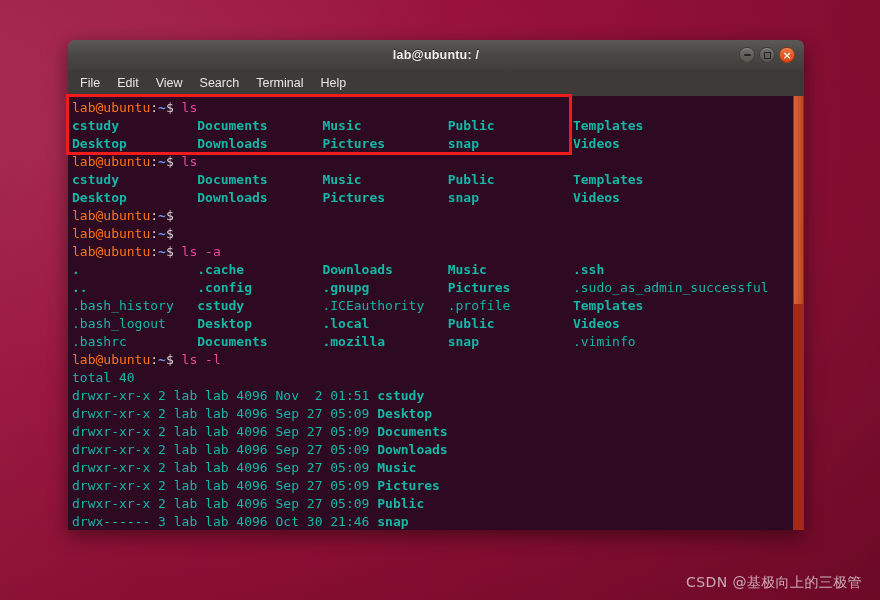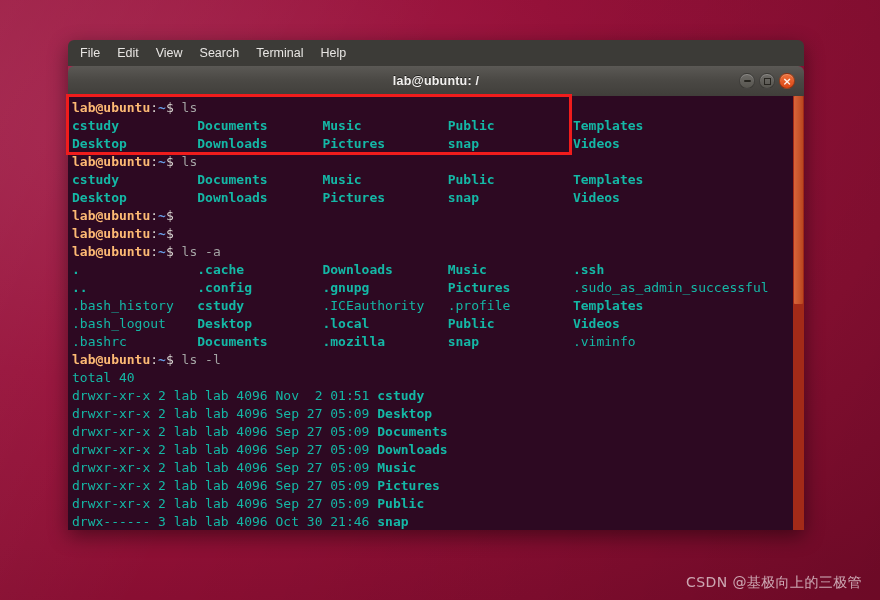--- a/index.html
+++ b/index.html
@@ -109,24 +109,24 @@
     top: 3px;
     font-family: "DejaVu Sans Mono", "Liberation Mono", monospace;
     font-size: 13px;
     line-height: 18px;
     white-space: pre;
     letter-spacing: 0px;
   }
   .ln { display: block; height: 18px; }
 
   
-  .c-user  { color: #fdba74; font-weight: bold; }   
+  .c-user  { color: #f97316; font-weight: normal; }   
   .c-punct { color: #d8d4d0; }                      
   .c-path  { color: #6a9fe8; font-weight: bold; }   
-  .c-cmd   { color: #a3a3a3; }                      
+  .c-cmd   { color: #ec4899; }                      
   .c-dir   { color: #14b8a6; font-weight: bold; }   
   .c-plain { color: #14b8a6; }
 
   
   #term-scrollbar {
     position: absolute;
     right: 0; top: 0;
     width: 11px;
     height: 100%;
     background: #a32a18;
@@ -165,46 +165,46 @@
   }
 </style>
 </head>
 <body>
 
 <div id="desktop">
   <div id="desktop-sheen"></div>
 </div>
 
 <div id="terminal-window">
-
-  <div id="menubar">
-    <span class="menu-item">File</span>
-    <span class="menu-item">Edit</span>
-    <span class="menu-item">View</span>
-    <span class="menu-item">Search</span>
-    <span class="menu-item">Terminal</span>
-    <span class="menu-item">Help</span>
-  </div>
 
   <div id="titlebar">
     <span id="titlebar-title">lab@ubuntu: /</span>
 
     <div id="window-controls">
       <span class="wbtn grey">
         <span class="glyph-min"></span>
       </span>
       <span class="wbtn grey">
         <span class="glyph-max"></span>
       </span>
       <span class="wbtn close">
         <span class="glyph-close">×</span>
       </span>
     </div>
   </div>
 
+  <div id="menubar">
+    <span class="menu-item">File</span>
+    <span class="menu-item">Edit</span>
+    <span class="menu-item">View</span>
+    <span class="menu-item">Search</span>
+    <span class="menu-item">Terminal</span>
+    <span class="menu-item">Help</span>
+  </div>
+
   <div id="terminal-body">
     <div id="term-text"><span class="ln"><span class="c-user">lab@ubuntu</span><span class="c-punct">:</span><span class="c-path">~</span><span class="c-punct">$</span><span class="c-cmd"> ls</span></span><span class="ln"><span class="c-dir">cstudy          </span><span class="c-dir">Documents       </span><span class="c-dir">Music           </span><span class="c-dir">Public          </span><span class="c-dir">Templates</span></span><span class="ln"><span class="c-dir">Desktop         </span><span class="c-dir">Downloads       </span><span class="c-dir">Pictures        </span><span class="c-dir">snap            </span><span class="c-dir">Videos</span></span><span class="ln"><span class="c-user">lab@ubuntu</span><span class="c-punct">:</span><span class="c-path">~</span><span class="c-punct">$</span><span class="c-cmd"> ls</span></span><span class="ln"><span class="c-dir">cstudy          </span><span class="c-dir">Documents       </span><span class="c-dir">Music           </span><span class="c-dir">Public          </span><span class="c-dir">Templates</span></span><span class="ln"><span class="c-dir">Desktop         </span><span class="c-dir">Downloads       </span><span class="c-dir">Pictures        </span><span class="c-dir">snap            </span><span class="c-dir">Videos</span></span><span class="ln"><span class="c-user">lab@ubuntu</span><span class="c-punct">:</span><span class="c-path">~</span><span class="c-punct">$</span><span class="c-cmd"></span></span><span class="ln"><span class="c-user">lab@ubuntu</span><span class="c-punct">:</span><span class="c-path">~</span><span class="c-punct">$</span><span class="c-cmd"></span></span><span class="ln"><span class="c-user">lab@ubuntu</span><span class="c-punct">:</span><span class="c-path">~</span><span class="c-punct">$</span><span class="c-cmd"> ls -a</span></span><span class="ln"><span class="c-dir">.               </span><span class="c-dir">.cache          </span><span class="c-dir">Downloads       </span><span class="c-dir">Music           </span><span class="c-dir">.ssh</span></span><span class="ln"><span class="c-dir">..              </span><span class="c-dir">.config         </span><span class="c-dir">.gnupg          </span><span class="c-dir">Pictures        </span><span class="c-plain">.sudo_as_admin_successful</span></span><span class="ln"><span class="c-plain">.bash_history   </span><span class="c-dir">cstudy          </span><span class="c-plain">.ICEauthority   </span><span class="c-plain">.profile        </span><span class="c-dir">Templates</span></span><span class="ln"><span class="c-plain">.bash_logout    </span><span class="c-dir">Desktop         </span><span class="c-dir">.local          </span><span class="c-dir">Public          </span><span class="c-dir">Videos</span></span><span class="ln"><span class="c-plain">.bashrc         </span><span class="c-dir">Documents       </span><span class="c-dir">.mozilla        </span><span class="c-dir">snap            </span><span class="c-plain">.viminfo</span></span><span class="ln"><span class="c-user">lab@ubuntu</span><span class="c-punct">:</span><span class="c-path">~</span><span class="c-punct">$</span><span class="c-cmd"> ls -l</span></span><span class="ln"><span class="c-plain">total 40</span></span><span class="ln"><span class="c-plain">drwxr-xr-x 2 lab lab 4096 Nov  2 01:51 </span><span class="c-dir">cstudy</span></span><span class="ln"><span class="c-plain">drwxr-xr-x 2 lab lab 4096 Sep 27 05:09 </span><span class="c-dir">Desktop</span></span><span class="ln"><span class="c-plain">drwxr-xr-x 2 lab lab 4096 Sep 27 05:09 </span><span class="c-dir">Documents</span></span><span class="ln"><span class="c-plain">drwxr-xr-x 2 lab lab 4096 Sep 27 05:09 </span><span class="c-dir">Downloads</span></span><span class="ln"><span class="c-plain">drwxr-xr-x 2 lab lab 4096 Sep 27 05:09 </span><span class="c-dir">Music</span></span><span class="ln"><span class="c-plain">drwxr-xr-x 2 lab lab 4096 Sep 27 05:09 </span><span class="c-dir">Pictures</span></span><span class="ln"><span class="c-plain">drwxr-xr-x 2 lab lab 4096 Sep 27 05:09 </span><span class="c-dir">Public</span></span><span class="ln"><span class="c-plain">drwx------ 3 lab lab 4096 Oct 30 21:46 </span><span class="c-dir">snap</span></span></div>
 
     <div id="term-scrollbar">
       <div id="term-scroll-thumb"></div>
     </div>
   </div>
 </div>
 
 <div id="annotation-box"></div>

